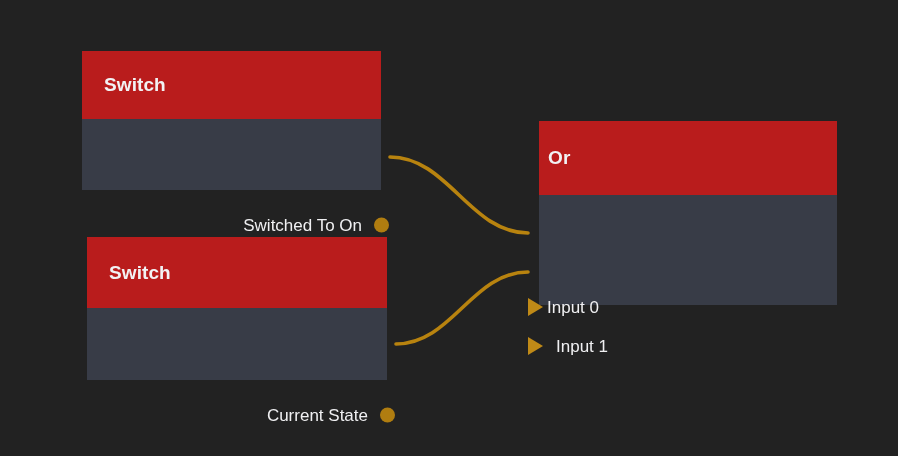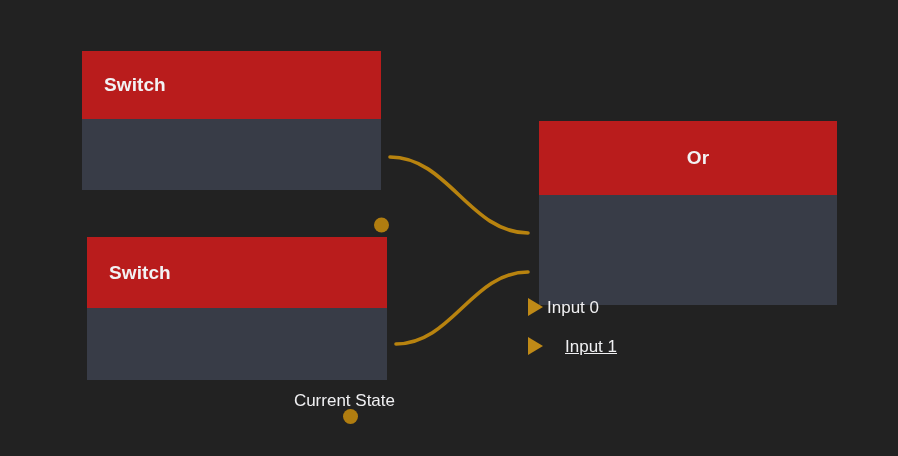--- a/index.html
+++ b/index.html
@@ -101,46 +101,47 @@
     <path d="M 390 157 C 448 157, 470 233, 528 233"></path>
     <path d="M 396 344 C 452 344, 472 272, 528 272"></path>
   </svg>
 
   <div class="node" style="left:82px; top:51px; width:299px; height:139px;">
     <div class="node-header" style="height:68px; padding-left:22px;">
       <span class="node-title">Switch</span>
     </div>
     <div class="node-body">
       <div class="port-row out" style="top:106px; transform:translateY(-50%); right:-8px;">
+        <span class="port-label">Switched To On</span>
         <span class="port-dot" style="margin-left:12px;"></span>
       </div>
     </div>
   </div>
 
   <div class="node" style="left:87px; top:237px; width:300px; height:143px;">
     <div class="node-header" style="height:71px; padding-left:22px;">
       <span class="node-title">Switch</span>
     </div>
     <div class="node-body">
-      <div class="port-row out" style="top:100px; transform:translateY(-50%); right:-8px;flex-direction:column;">
+      <div class="port-row out" style="top:107px; transform:translateY(-50%); right:-8px;">
         <span class="port-label">Current State</span>
         <span class="port-dot" style="margin-left:12px;"></span>
       </div>
     </div>
   </div>
 
   <div class="node" style="left:539px; top:121px; width:298px; height:184px;">
-    <div class="node-header" style="height:74px; padding-left:20px;justify-content:center;">
+    <div class="node-header" style="height:74px; padding-left:9px;">
       <span class="node-title">Or</span>
     </div>
     <div class="node-body">
       <div class="port-row in" style="top:112px; transform:translateY(-50%); left:-11px;">
         <span class="port-arrow"></span>
         <span class="port-label" style="margin-left:4px;">Input 0</span>
       </div>
       <div class="port-row in" style="top:151px; transform:translateY(-50%); left:-11px;">
         <span class="port-arrow"></span>
-        <span class="port-label" style="margin-left:22px;text-decoration:underline;">Input 1</span>
+        <span class="port-label" style="margin-left:13px;">Input 1</span>
       </div>
     </div>
   </div>
 
 </div>
 
 </body></html>

